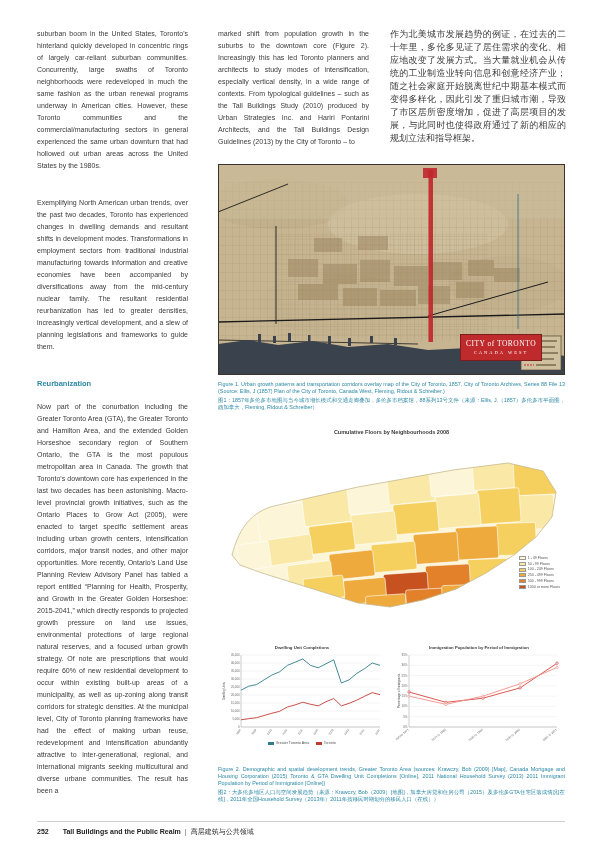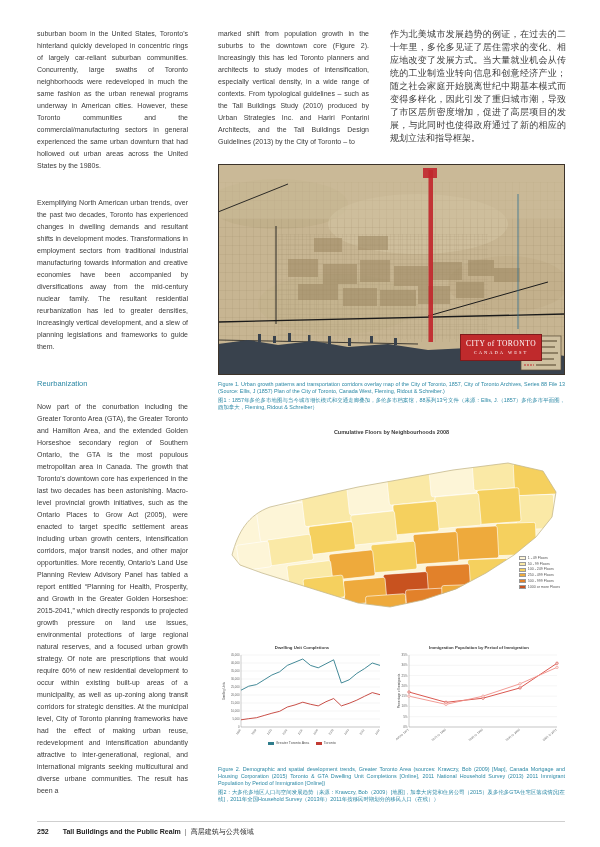--- a/index.html
+++ b/index.html
@@ -4,21 +4,21 @@
 <style>
   *{margin:0;padding:0;box-sizing:border-box;}
   html,body{background:#e2e2e2;}
   .page{position:relative;width:600px;height:847px;margin:0 auto;background:#ffffff;
         font-family:"Liberation Sans",sans-serif;color:#3b3b3b;overflow:hidden;}
   .col{position:absolute;top:28px;font-size:7px;line-height:12px;text-align:justify;}
   .col p{margin-bottom:25px;}
   .col1{left:37px;width:151px;}
   .col2{left:218px;width:151px;}
   .col3{left:390px;width:176px;font-size:9px;line-height:13px;}
-  .section-heading{color:#2b88a5;font-size:7.5px;font-weight:normal;margin:16px 0 11px 0;}
+  .section-heading{color:#2b88a5;font-size:7.5px;font-weight:bold;margin:16px 0 11px 0;}
   .figure1{position:absolute;left:218px;top:164px;width:347px;height:211px;}
   .map-label{position:absolute;left:242px;top:170px;width:82px;height:27px;background:#bf2a2c;
              color:#fff;text-align:center;font-family:"Liberation Serif",serif;border:0.5px solid #7e1b1c;}
   .map-label .ml1{font-size:7.5px;letter-spacing:.5px;padding-top:4px;}
   .map-label .ml2{font-size:4.5px;letter-spacing:2px;margin-top:1.5px;}
   .caption{position:absolute;left:218px;width:347px;color:#2b88a5;font-size:5.4px;line-height:6.9px;text-align:justify;}
   .cap1{top:381px;} .cap2{top:766px;}
   .caption .zh{display:block;margin-top:2.5px;}
   .figure2{position:absolute;left:218px;top:424px;width:347px;height:210px;background:#fff;}
   .choro-title{font-size:5.5px;font-weight:bold;color:#3a3a3a;text-align:center;padding-top:5px;}

